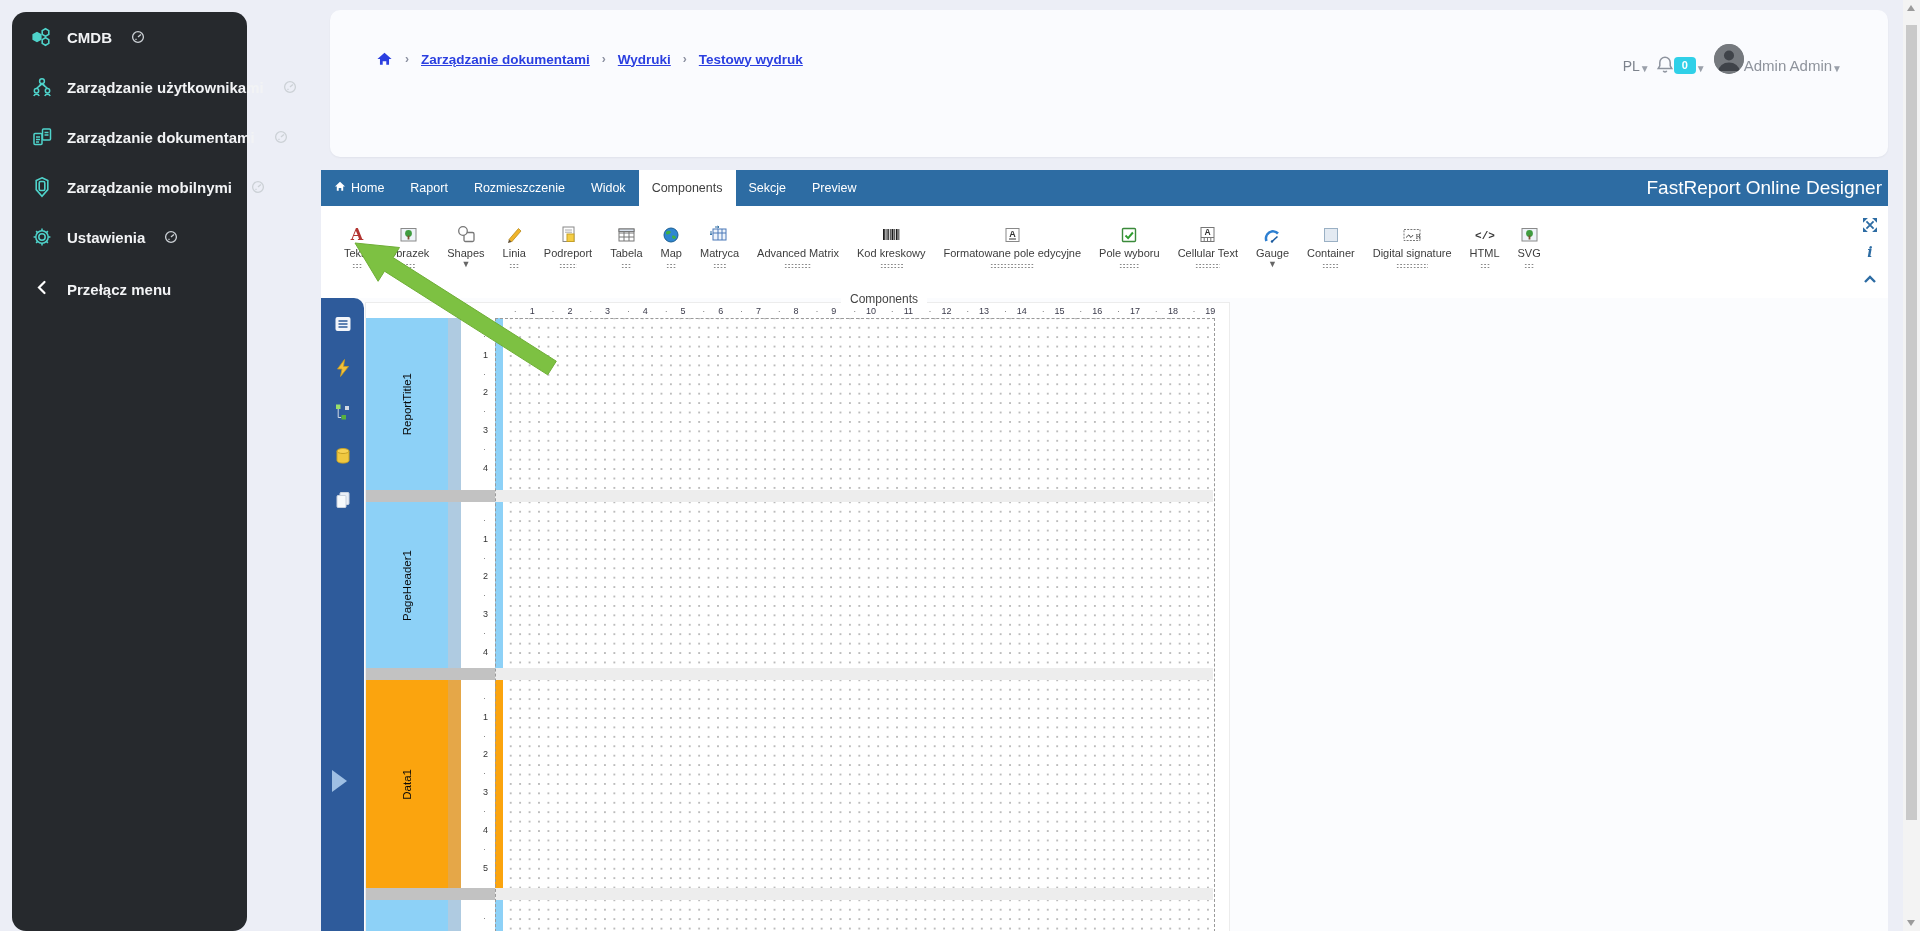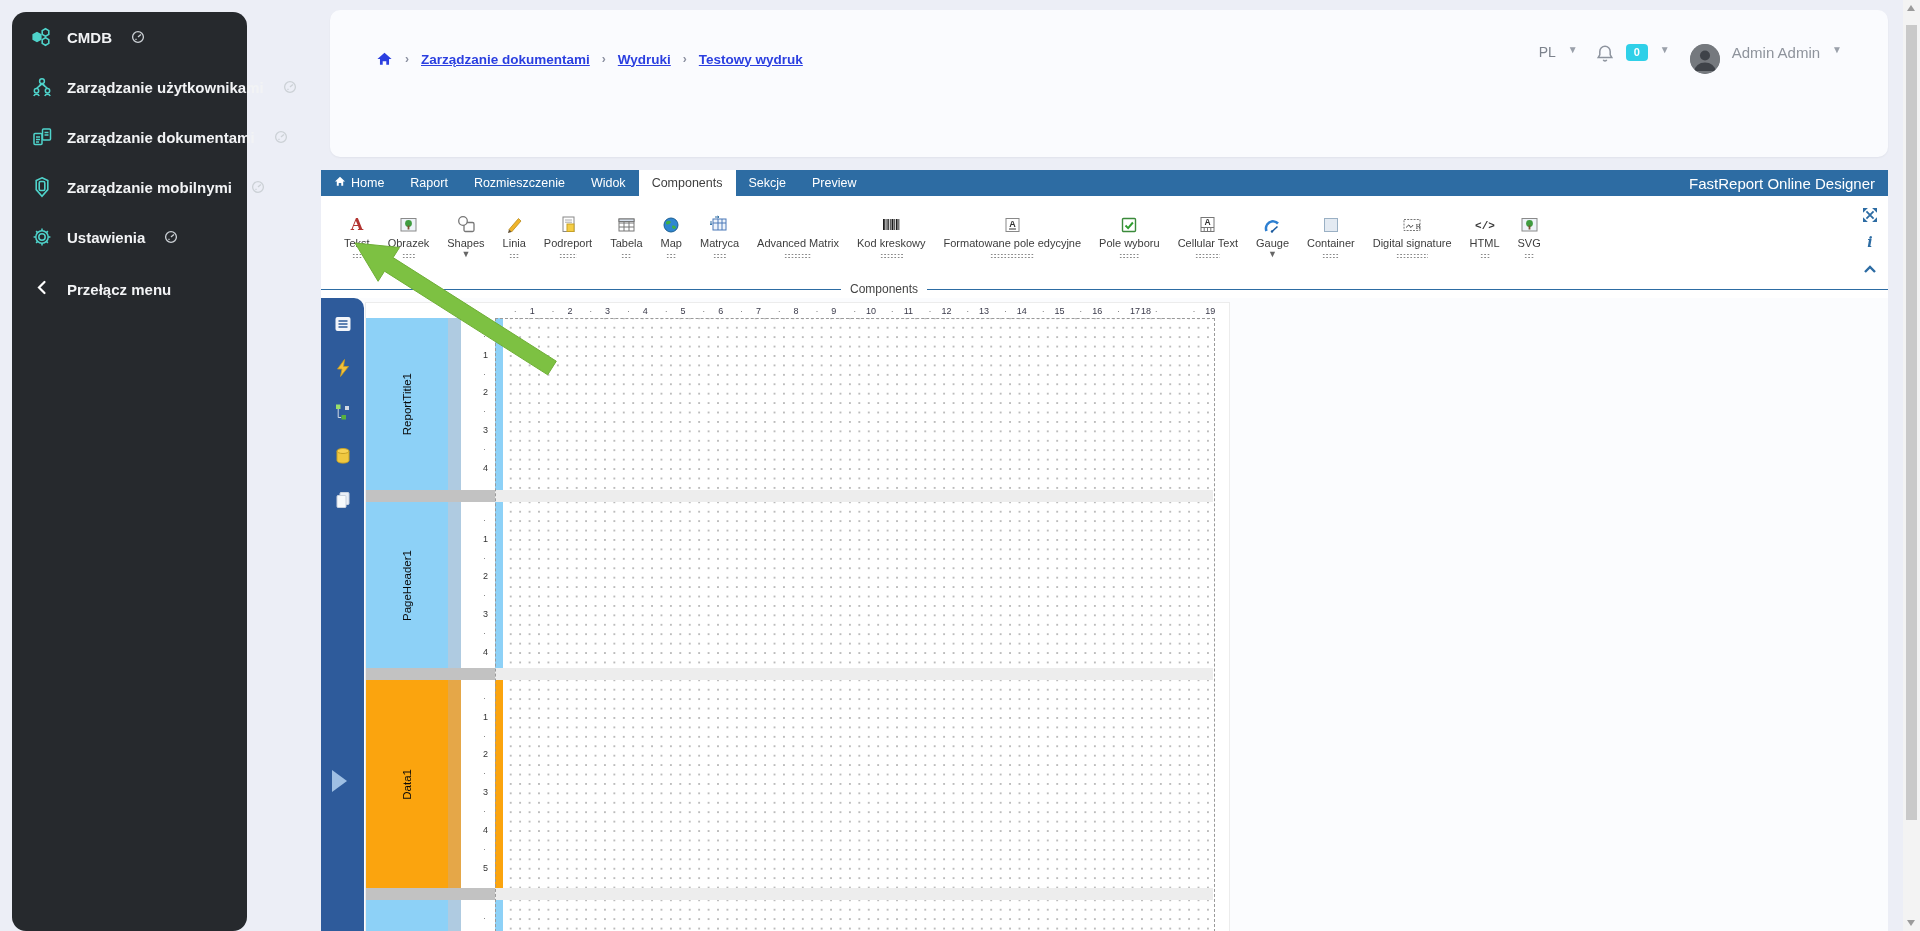--- a/index.html
+++ b/index.html
@@ -18,33 +18,33 @@
   .menu-item .mi-icon{width:24px;height:24px;display:flex;align-items:center;justify-content:center;flex:none;}
   .menu-item .mi-gauge{margin-left:6px;display:flex;align-items:center;}
   .menu-toggle{display:flex;align-items:center;height:50px;padding-left:24px;gap:20px;
     font-size:15px;font-weight:700;margin-top:2px;cursor:pointer;}
   
   .topcard{position:absolute;left:330px;top:10px;width:1558px;height:147px;
     background:#fafbfe;border-radius:10px;box-shadow:0 1px 2px rgba(16,24,40,.05);}
   .topcard-row{display:flex;align-items:center;padding:34px 46px 0 46px;height:30px;}
   .crumb-sep{color:#8b90a0;font-size:12px;margin:0 12px;font-weight:700;}
   .crumb-link{color:#2b3fe0;font-size:13.5px;font-weight:700;text-decoration:underline;cursor:pointer;white-space:nowrap;}
-  .user-cluster{margin-left:auto;display:flex;align-items:flex-start;gap:12px;color:#7c828c;}
+  .user-cluster{margin-left:auto;display:flex;align-items:flex-end;color:#7c828c;}
   .lang{font-size:14px;}
   .caret{color:#9aa0aa;font-size:10px;}
   .badge{background:#2fd0e8;color:#fff;font-size:11px;font-weight:700;border-radius:4px;
     padding:3px 8px;line-height:1;}
   .avatar{width:30px;height:30px;border-radius:50%;background:#75797e;overflow:hidden;flex:none;}
   .uname{font-size:15px;color:#8e939c;}
   
   .designer{position:absolute;left:321px;top:170px;width:1567px;height:761px;background:#fff;}
-  .tabbar{height:26px;background:#2d6ca3;display:flex;align-items:stretch;color:#fff;font-size:12.5px;}
+  .tabbar{height:36px;background:#2d6ca3;display:flex;align-items:stretch;color:#fff;font-size:12.5px;}
   .tab{display:flex;align-items:center;gap:5px;padding:0 13px;cursor:pointer;white-space:nowrap;}
   .tab.active{background:#fff;color:#3f3f3f;}
-  .fr-title{margin-left:auto;padding-right:13px;display:flex;align-items:center;font-size:15px;}
+  .fr-title{margin-left:auto;padding-right:6px;display:flex;align-items:center;font-size:19px;}
   .ribbon{position:relative;height:102px;background:#fff;}
   #components-row{position:absolute;left:14px;top:18px;display:flex;align-items:flex-start;}
   .comp-item{display:flex;flex-direction:column;align-items:center;padding:0 9px;cursor:pointer;}
   .c-icon{height:20px;display:flex;align-items:flex-end;justify-content:center;}
   .c-label{font-size:11px;color:#3c3c3c;margin-top:3px;white-space:nowrap;}
   .c-dots{margin-top:4px;height:5px;background-image:radial-gradient(#8a8a8a 0.8px,transparent 0.9px);
     background-size:3.4px 3px;}
   .c-caret{margin-top:3px;color:#666;font-size:9px;line-height:5px;}
   .group-line{position:absolute;left:0;right:0;top:93px;border-top:1px solid #2d6ca3;}
   .group-caption{position:absolute;top:86px;left:520px;background:#fff;padding:0 9px;
@@ -547,21 +547,21 @@
           <span class="hr-num" style="left: 613.1px;">13</span>
           <span class="hr-dot" style="left: 637.95px;">·</span>
           <span class="hr-num" style="left: 650.8px;">14</span>
           <span class="hr-dot" style="left: 675.65px;">·</span>
           <span class="hr-num" style="left: 688.5px;">15</span>
           <span class="hr-dot" style="left: 713.35px;">·</span>
           <span class="hr-num" style="left: 726.2px;">16</span>
           <span class="hr-dot" style="left: 751.05px;">·</span>
           <span class="hr-num" style="left: 763.9px;">17</span>
           <span class="hr-dot" style="left: 788.75px;">·</span>
-          <span class="hr-num" style="left: 775px;">18</span>
+          <span class="hr-num" style="left: 802px;">18</span>
           <span class="hr-dot" style="left: 826.45px;">·</span>
           <span class="hr-num" style="left: 839.3px;">19</span>
         </div>
       <div id="bands">
           <div class="band-row" style="height: 172px;">
             <div class="b-label" style="background: rgb(141, 209, 247);">
               <span>ReportTitle1</span>
             </div>
             <div class="b-shade" style="background: rgb(175, 203, 225);"></div>
             <div class="b-gap"></div>

